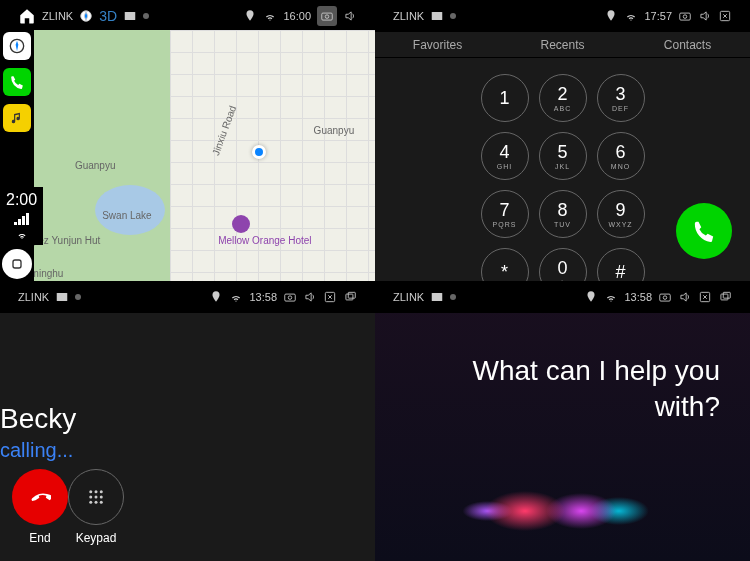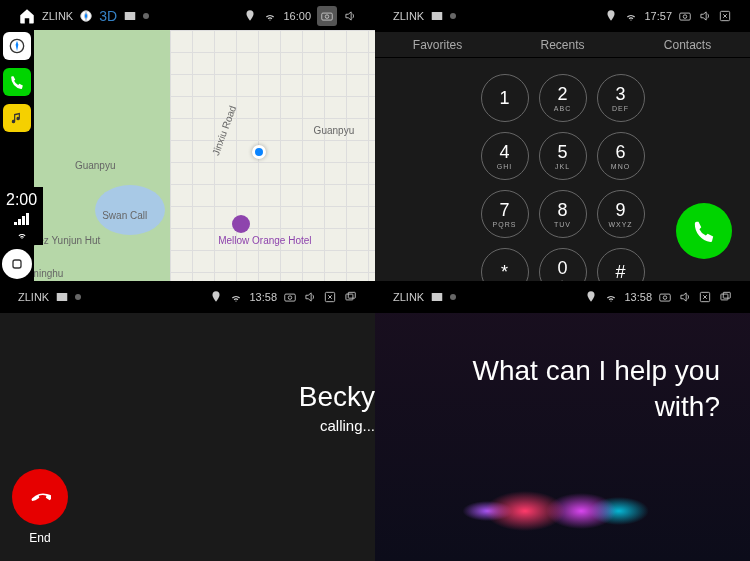--- a/index.html
+++ b/index.html
@@ -31,23 +31,23 @@
 
 .p2-tabs{display:flex;height:26px;background:#1a1a1a;border-bottom:1px solid #000}
 .p2-tab{flex:1;display:flex;align-items:center;justify-content:center;color:#aaa;font-size:12px;cursor:pointer}
 .keypad{display:grid;grid-template-columns:repeat(3,48px);grid-template-rows:repeat(4,48px);gap:10px;justify-content:center;margin:16px auto 0}
 .key{border:1px solid #666;border-radius:50%;display:flex;flex-direction:column;align-items:center;justify-content:center;color:#fff;cursor:pointer}
 .key .n{font-size:18px;font-weight:300}
 .key .l{font-size:7px;color:#aaa;letter-spacing:1px}
 .callbtn{position:absolute;right:18px;bottom:22px;width:56px;height:56px;border-radius:50%;background:#00d400;display:flex;align-items:center;justify-content:center;cursor:pointer}
 
 
-.p3-center{text-align:right;color:#fff;margin-top:68px}
+.p3-center{text-align:left;color:#fff;margin-top:90px}
 .p3-name{font-size:28px;font-weight:400}
-.p3-status{font-size:15px;color:#ffffff;margin-top:4px}
+.p3-status{font-size:20px;color:#3b82f6;margin-top:4px}
 .p3-btns{position:absolute;bottom:16px;left:0;right:0;display:flex;justify-content:flex-start;padding:0 12px}
 .p3-b{display:flex;flex-direction:column;align-items:center;gap:6px;color:#fff;font-size:12px;cursor:pointer}
 .p3-circle{width:56px;height:56px;border-radius:50%;border:1px solid #666;display:flex;align-items:center;justify-content:center}
 .p3-circle.end{background:#e60000;border:none}
 
 
 .p4{background:linear-gradient(180deg,#1a0f1f,#0c0c1a)}
 .p4-text{color:#fff;text-align:right;font-size:28px;font-weight:500;line-height:1.3;margin-top:40px;padding:0 30px}
 .p4-wave{position:absolute;bottom:30px;left:0;right:0;height:40px;background:radial-gradient(ellipse 40px 20px at 40% 50%,#ff3b6b,transparent),radial-gradient(ellipse 35px 18px at 55% 50%,#d946ef,transparent),radial-gradient(ellipse 30px 14px at 65% 50%,#06b6d4,transparent),radial-gradient(ellipse 25px 10px at 30% 50%,#a855f7,transparent)}
 
@@ -120,21 +120,21 @@
           <path d="M9 18a3 3 0 11-2-2.8V5l10-2v10a3 3 0 11-2-2.8V6l-6 1.2z"></path>
         </svg>
       </div>
   </div>
   <div class="map">
     <div class="mapgrid"></div>
     <div class="lake" style="left:18%;top:62%"></div>
     <span class="maplabel" style="left:48%;top:38%;transform:rotate(-70deg)">Jinxiu Road</span>
     <span class="maplabel" style="left:12%;top:52%">Guanpyu</span>
     <span class="maplabel" style="left:82%;top:38%">Guanpyu</span>
-    <span class="maplabel" style="left:20%;top:72%">Swan Call</span>
+    <span class="maplabel" style="left:20%;top:72%">Swan Lake</span>
     <div class="poi" style="left:58%;top:74%"></div>
     <span class="maplabel" style="left:54%;top:82%;color:#8e44ad">Mellow Orange Hotel</span>
     <span class="maplabel" style="left:-2%;top:82%">opez Yunjun Hut</span>
     <span class="maplabel" style="left:-1%;top:95%">minghu</span>
     <div class="mapdot"></div>
   </div>
   <div class="p1-info">
     <span>2:00</span>
     <div class="signal-bars">
         <span style="height:3px"></span>
@@ -304,20 +304,36 @@
   </div>
   <div class="p3-btns">
     <div class="p3-b">
       <div class="p3-circle end">
           <svg width="22" height="22" viewBox="0 0 24 24" fill="#fff">
             <path d="M21 15a2 2 0 01-2 2 20 20 0 01-8.7-2 20 20 0 01-6-6A20 20 0 012 4a2 2 0 012-2h3l1 5-2 1a14 14 0 006 6l1-2 5 1z" transform="rotate(135 12 12)"></path>
           </svg>
         </div>
       <span>End</span>
     </div>
+    <div class="p3-b">
+      <div class="p3-circle">
+          <svg width="18" height="18" viewBox="0 0 24 24" fill="#ccc">
+            <circle cx="5" cy="5" r="2"></circle>
+            <circle cx="12" cy="5" r="2"></circle>
+            <circle cx="19" cy="5" r="2"></circle>
+            <circle cx="5" cy="12" r="2"></circle>
+            <circle cx="12" cy="12" r="2"></circle>
+            <circle cx="19" cy="12" r="2"></circle>
+            <circle cx="5" cy="19" r="2"></circle>
+            <circle cx="12" cy="19" r="2"></circle>
+            <circle cx="19" cy="19" r="2"></circle>
+          </svg>
+        </div>
+      <span>Keypad</span>
+    </div>
   </div>
 </div>
 
 <div class="pane p4">
   <div class="statusbar">
     <span>ZLINK</span>
     <span class="ico filled">
         <svg viewBox="0 0 24 24">
           <rect x="3" y="5" width="18" height="14" rx="1"></rect>
         </svg>

